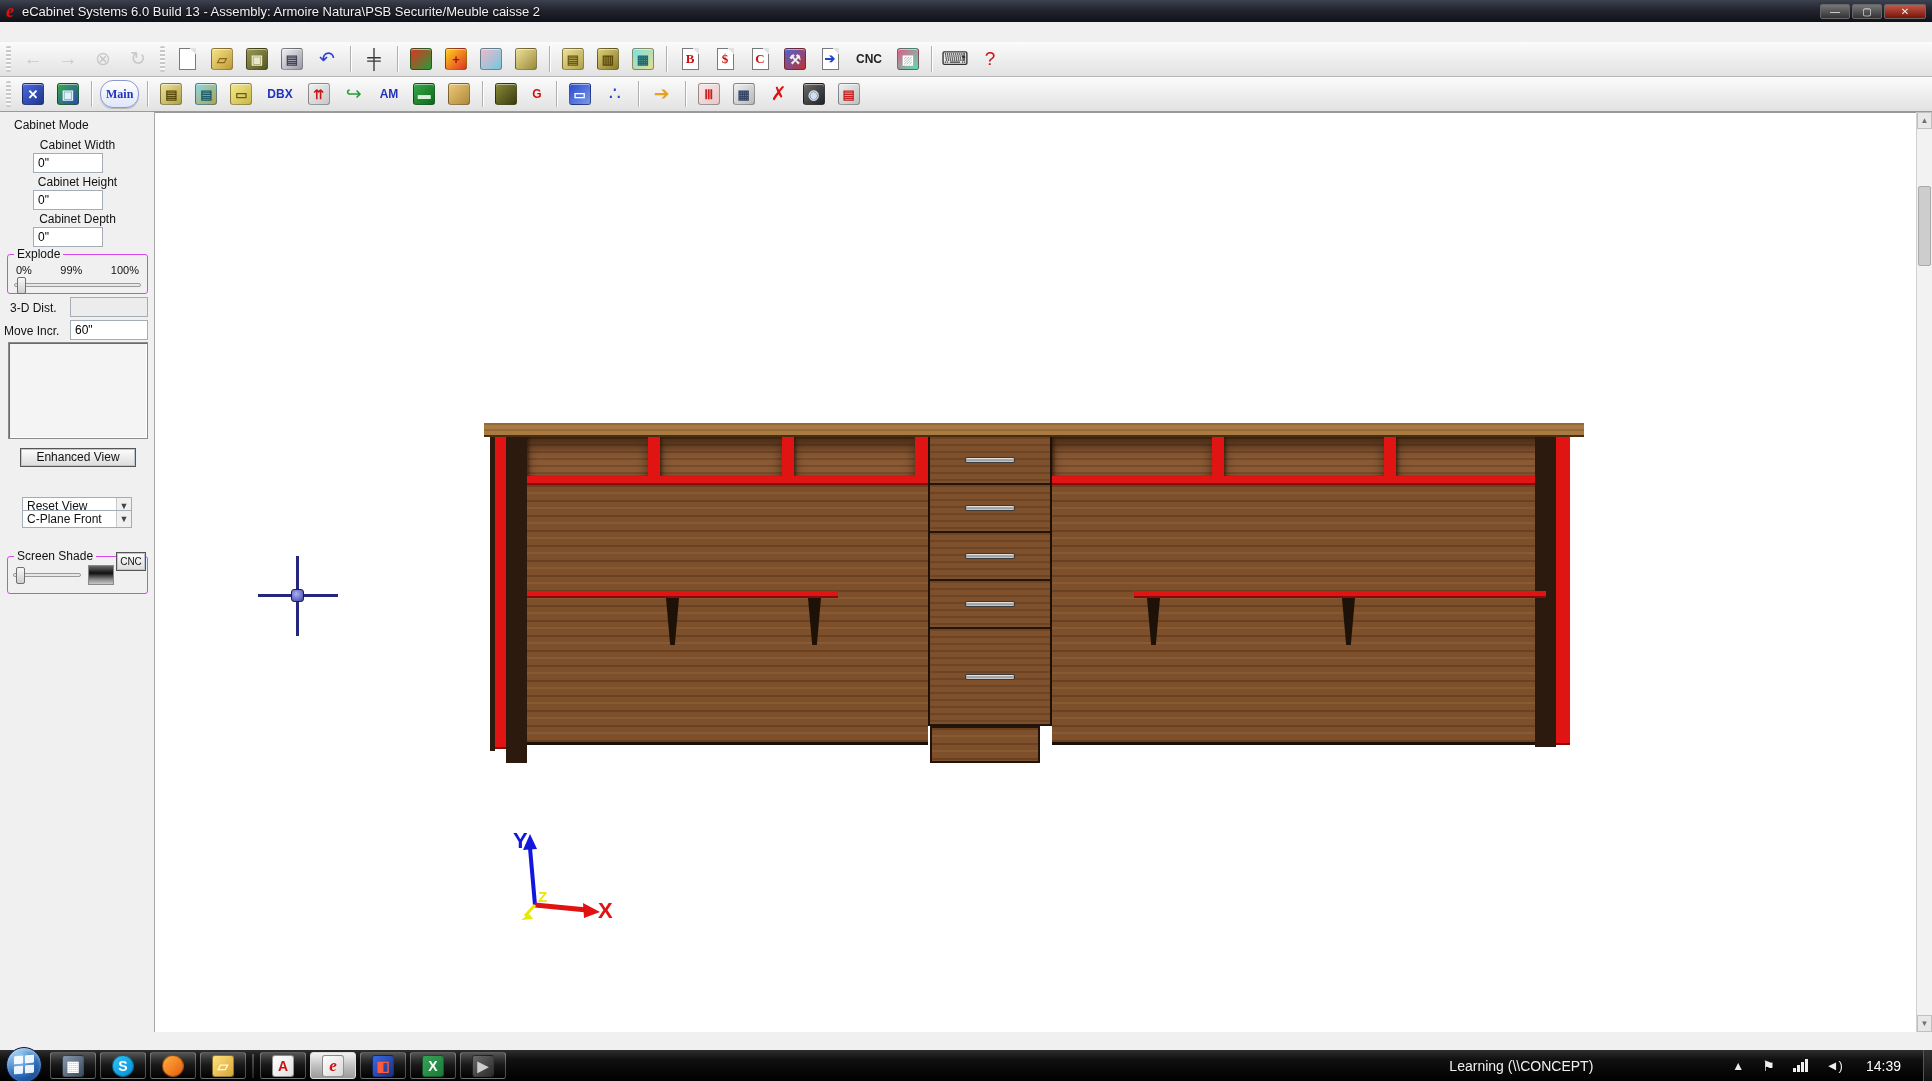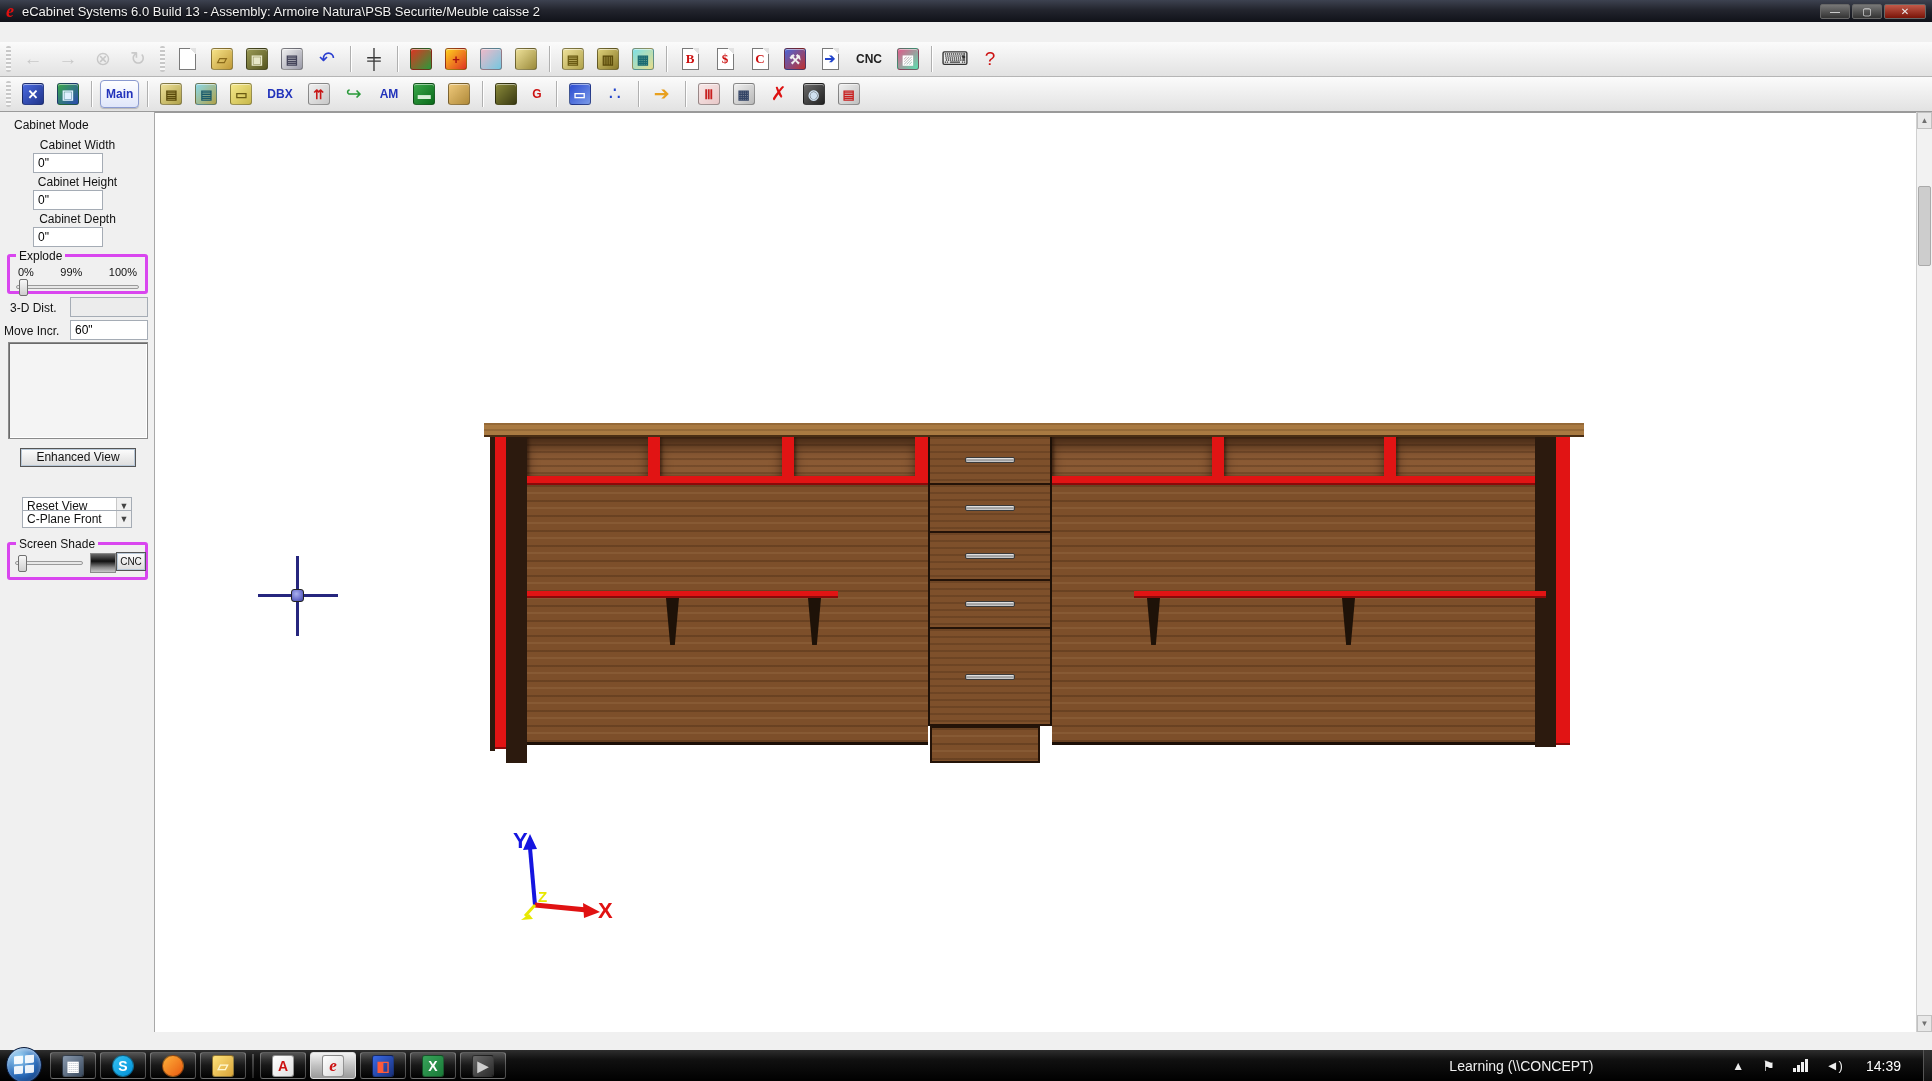--- a/index.html
+++ b/index.html
@@ -39,35 +39,35 @@
   .isw { width:22px; height:22px; border-radius:3px; border:1px solid rgba(0,0,0,.35);
     display:flex; align-items:center; justify-content:center; font-size:13px; font-weight:bold;
     box-shadow:inset 0 1px 0 rgba(255,255,255,.5); }
   .ipage { width:17px; height:22px; background:#fff; border:1px solid #7a7a7a; position:relative;
     display:flex; align-items:center; justify-content:center; }
   .ipage::after { content:""; position:absolute; top:-1px; right:-1px; width:6px; height:6px;
     background:linear-gradient(225deg,#e2e2e2 50%,#9a9a9a 52%, #fff 52%); }
   .ipage i { font-family:"Liberation Serif",serif; font-weight:bold; font-style:normal;
     font-size:13px; }
   .ttext { font-size:12px; font-weight:bold; }
-  .tbtn-raised { border:1px solid #8a9ad0; border-radius:4px;
-    background:linear-gradient(180deg,#ffffff,#dfe6fa); box-shadow:0 1px 1px rgba(0,0,0,.2); }
+  .tbtn-raised { border:1px solid #8a9ad0; border-radius:13px;
+    background:linear-gradient(180deg,#ffffff,#dfe6fa); box-shadow:0 1px 1px rgba(0,0,0,.2);font-family:Liberation Serif, serif; }
   .tsep { width:1px; height:26px; background:#b0b0b0; margin:0 3px;
     box-shadow:1px 0 0 #fff; }
   .tgrip { width:5px; height:26px; margin:0 2px;
     background:repeating-linear-gradient(180deg,#c8c8c8 0 2px,#f8f8f8 2px 4px); border-radius:2px; }
 
   
   .panel { position:absolute; left:0; top:112px; width:155px; height:920px;
     background:#f0f0f0; border-right:1px solid #a8a8a8; font-size:12px; color:#111; }
   .p-title { position:absolute; left:14px; top:6px; }
   .p-lbl { position:absolute; width:155px; text-align:center; }
   .p-inp { position:absolute; left:33px; width:70px; height:20px; border:1px solid #a5acb5;
     background:#fff; font-size:12px; padding:0 4px; font-family:"Liberation Sans",sans-serif; }
-  .grpbox { position:absolute; left:7px; width:141px; border:3px solid #d946ef; border-radius:3px; }
+  .grpbox { position:absolute; left:7px; width:141px; border:1px solid #d946ef; border-radius:3px; }
   .grp-lbl { position:absolute; top:-8px; left:6px; background:#f0f0f0; padding:0 3px; }
   .ticks { position:absolute; top:9px; left:8px; right:8px; display:flex;
     justify-content:space-between; font-size:11px; }
   .slider { position:absolute; height:4px; background:#e8e8e8;
     border:1px solid #9a9a9a; border-radius:2px; }
   .sthumb { position:absolute; top:-7px; width:9px; height:17px;
     background:linear-gradient(180deg,#f8f8f8,#cfcfcf); border:1px solid #707070; border-radius:2px; }
   .listbox { position:absolute; left:8px; top:230px; width:140px; height:97px;
     background:#f4f4f4; border:1px solid #8a8a8a;
     box-shadow:inset 1px 1px 0 #6a6a6a, inset -1px -1px 0 #fff; }
@@ -394,21 +394,21 @@
 
     <div class="dd" style="top:385px;">
       <span class="dd-t">Reset View</span>
       <span class="dd-a">▼</span>
     </div>
     <div class="dd" style="top:398px;">
       <span class="dd-t">C-Plane Front</span>
       <span class="dd-a">▼</span>
     </div>
 
-    <div class="grpbox" style="top:430px; height:38px;">
+    <div class="grpbox" style="top:444px; height:38px;">
       <span class="grp-lbl">Screen Shade</span>
       <div class="slider" style="left:5px; width:68px; top:16px;">
         <span class="sthumb" style="left:2px;"></span>
       </div>
       <div class="shadebox" style="left:80px; top:8px;"></div>
     </div>
     <div class="btn" style="left:116px; top:440px; width:30px; font-size:10px;">CNC</div>
   </div>
 
   <div class="canvas"></div>

